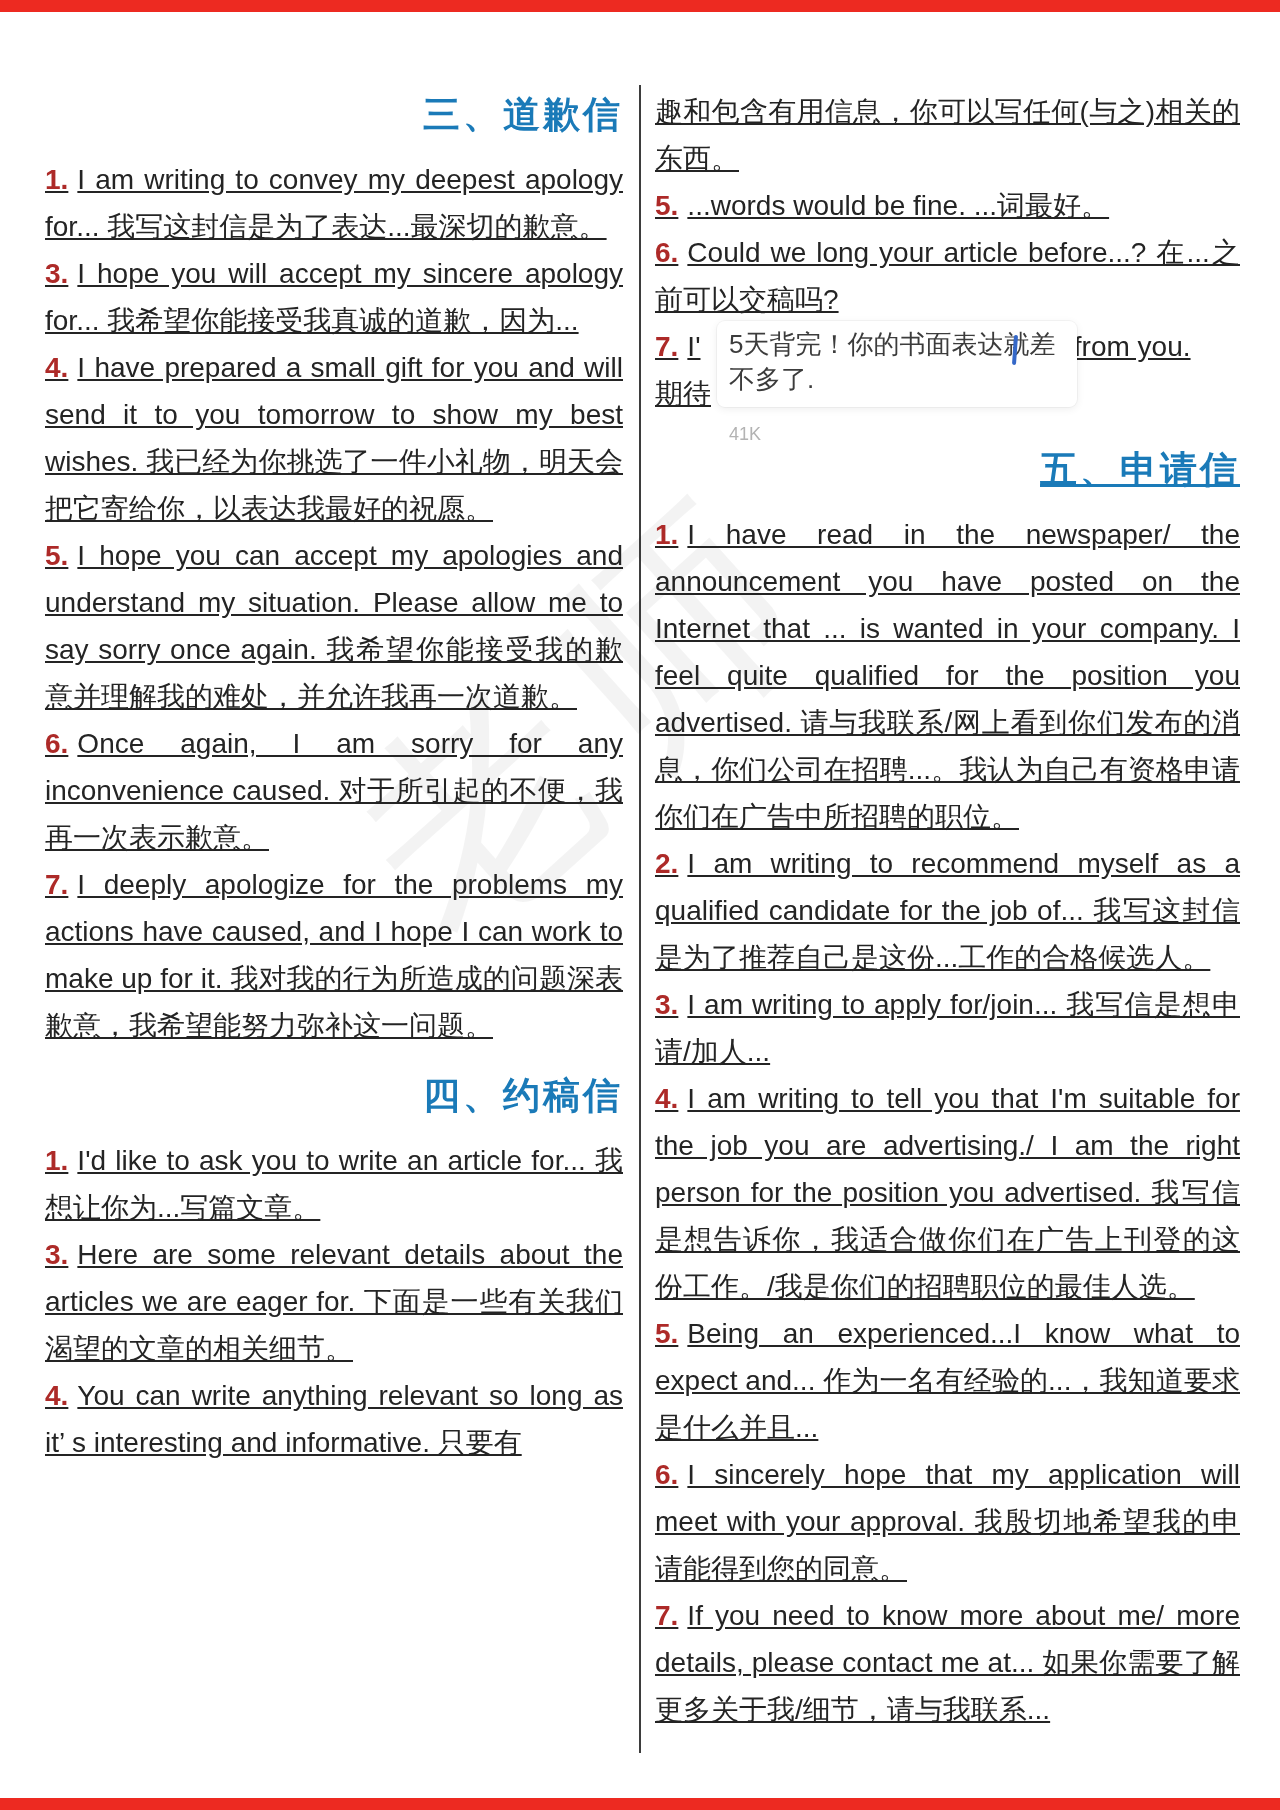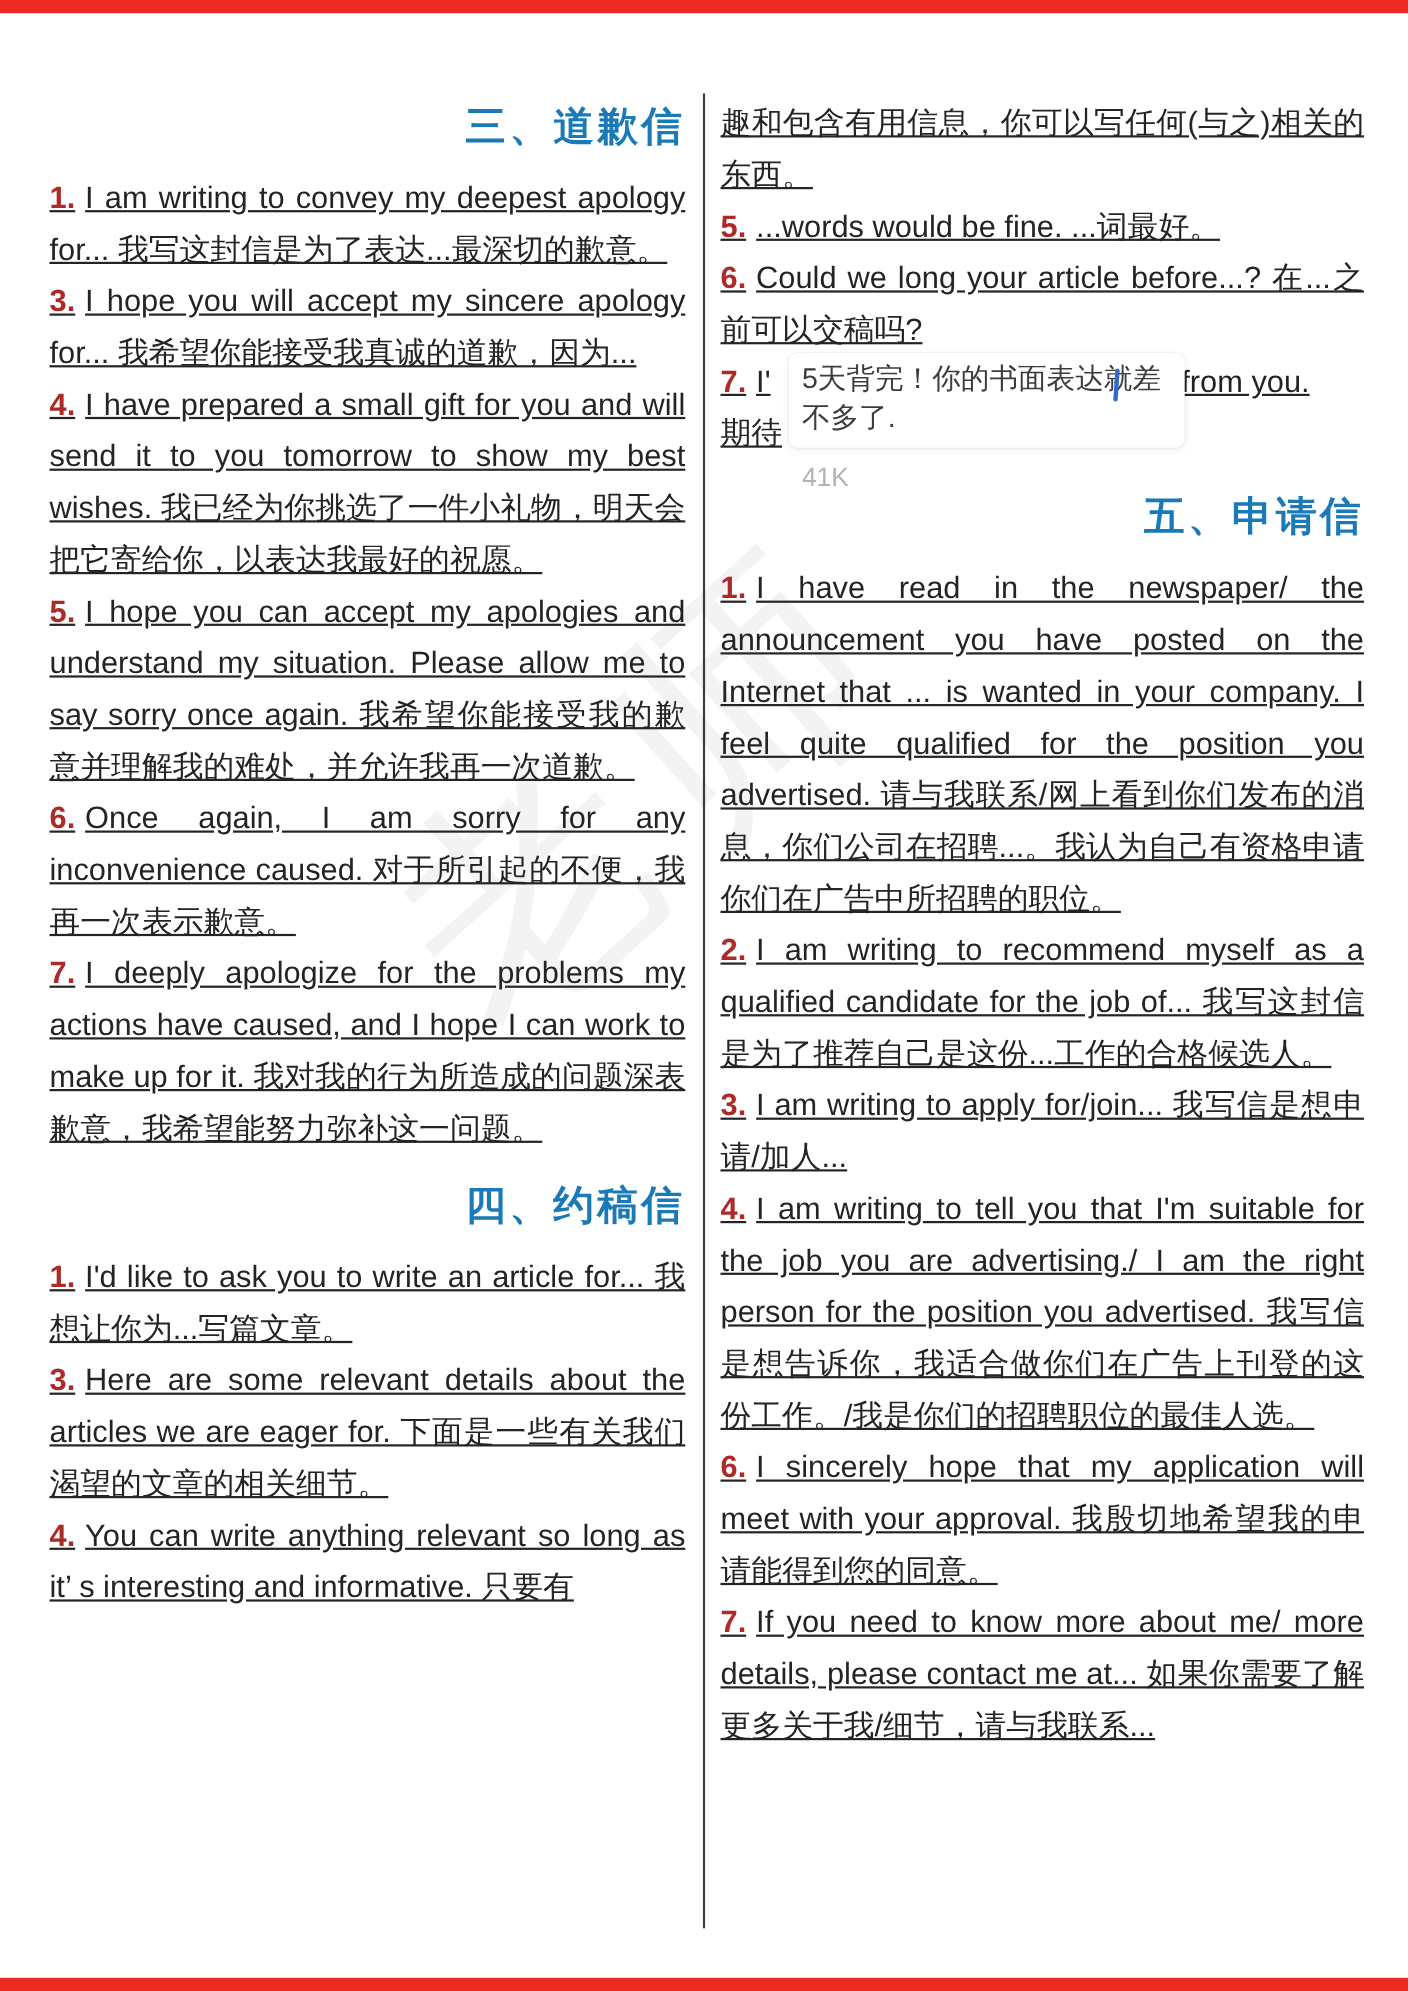--- a/index.html
+++ b/index.html
@@ -12,34 +12,34 @@
 
   .column-divider{position:absolute;left:639px;top:85px;width:2px;height:1668px;background:#3d3d3d;}
 
   .col{position:absolute;top:78px;}
   .col-left{left:45px;width:578px;}
   .col-right{left:655px;width:585px;top:88px;}
 
   .sec-title{font-size:37px;font-weight:700;color:#1a7ab8;text-align:right;
              margin:22px 0 16px 0;letter-spacing:3px;}
   .col-left .sec-title.first{margin-top:12px;}
-  .col-right .sec-title{margin-top:28px;}
+  .col-right .sec-title{margin-top:28px;text-decoration:underline;}
 
   p.item{margin:0;font-size:28px;line-height:47px;color:#242424;text-align:justify;text-decoration:underline;}
   .num{color:#ad2a28;font-weight:700;margin-right:9px;}
 
   
   p.item.broken{position:relative;}
   .spacer{display:inline-block;width:350px;}
 
   .bubble{position:absolute;left:62px;top:-2px;width:336px;background:#ffffff;
           border-radius:8px;padding:6px 12px 10px 12px;font-size:26px;line-height:35px;
           color:#3c3c3c;text-align:left;
           box-shadow:0 0 0 1px rgba(0,0,0,0.035),0 2px 8px rgba(0,0,0,0.07);}
-  .bubble-count{position:absolute;left:74px;top:88px;font-size:24px;color:#b3b3b3;}
+  .bubble-count{position:absolute;left:74px;top:88px;font-size:18px;color:#b3b3b3;}
   .ink-mark{position:absolute;right:60px;top:14px;width:4px;height:30px;background:#3568c8;
             border-radius:2px;transform:rotate(4deg);}
 
   .watermark{position:absolute;left:330px;top:560px;font-size:230px;color:#000;
              opacity:0.045;transform:rotate(-42deg);pointer-events:none;letter-spacing:30px;}
 </style>
 </head>
 <body>
 
 <div id="page">
@@ -81,18 +81,19 @@
       <span class="bubble"><span>5天背完！你的书面表达就差不多了.</span><span class="ink-mark"></span></span>
       <span class="bubble-count">41K</span>
     </p>
 
     <div class="sec-title">五、申请信</div>
 
     <p class="item"><span class="num">1.</span><span>I have read in the newspaper/ the announcement you have posted on the Internet that ... is wanted in your company. I feel quite qualified for the position you advertised. 请与我联系/网上看到你们发布的消息，你们公司在招聘...。我认为自己有资格申请你们在广告中所招聘的职位。</span></p>
     <p class="item"><span class="num">2.</span><span>I am writing to recommend myself as a qualified candidate for the job of... 我写这封信是为了推荐自己是这份...工作的合格候选人。</span></p>
     <p class="item"><span class="num">3.</span><span>I am writing to apply for/join... 我写信是想申请/加人...</span></p>
     <p class="item"><span class="num">4.</span><span>I am writing to tell you that I'm suitable for the job you are advertising./ I am the right person for the position you advertised. 我写信是想告诉你，我适合做你们在广告上刊登的这份工作。/我是你们的招聘职位的最佳人选。</span></p>
+    <p class="item"><span class="num">5.</span><span>Being an experienced...I know what to expect and... 作为一名有经验的...，我知道要求是什么并且...</span></p>
     <p class="item"><span class="num">6.</span><span>I sincerely hope that my application will meet with your approval. 我殷切地希望我的申请能得到您的同意。</span></p>
     <p class="item"><span class="num">7.</span><span>If you need to know more about me/ more details, please contact me at... 如果你需要了解更多关于我/细节，请与我联系...</span></p>
 
   </div>
 
 </div>
 
 </body></html>

